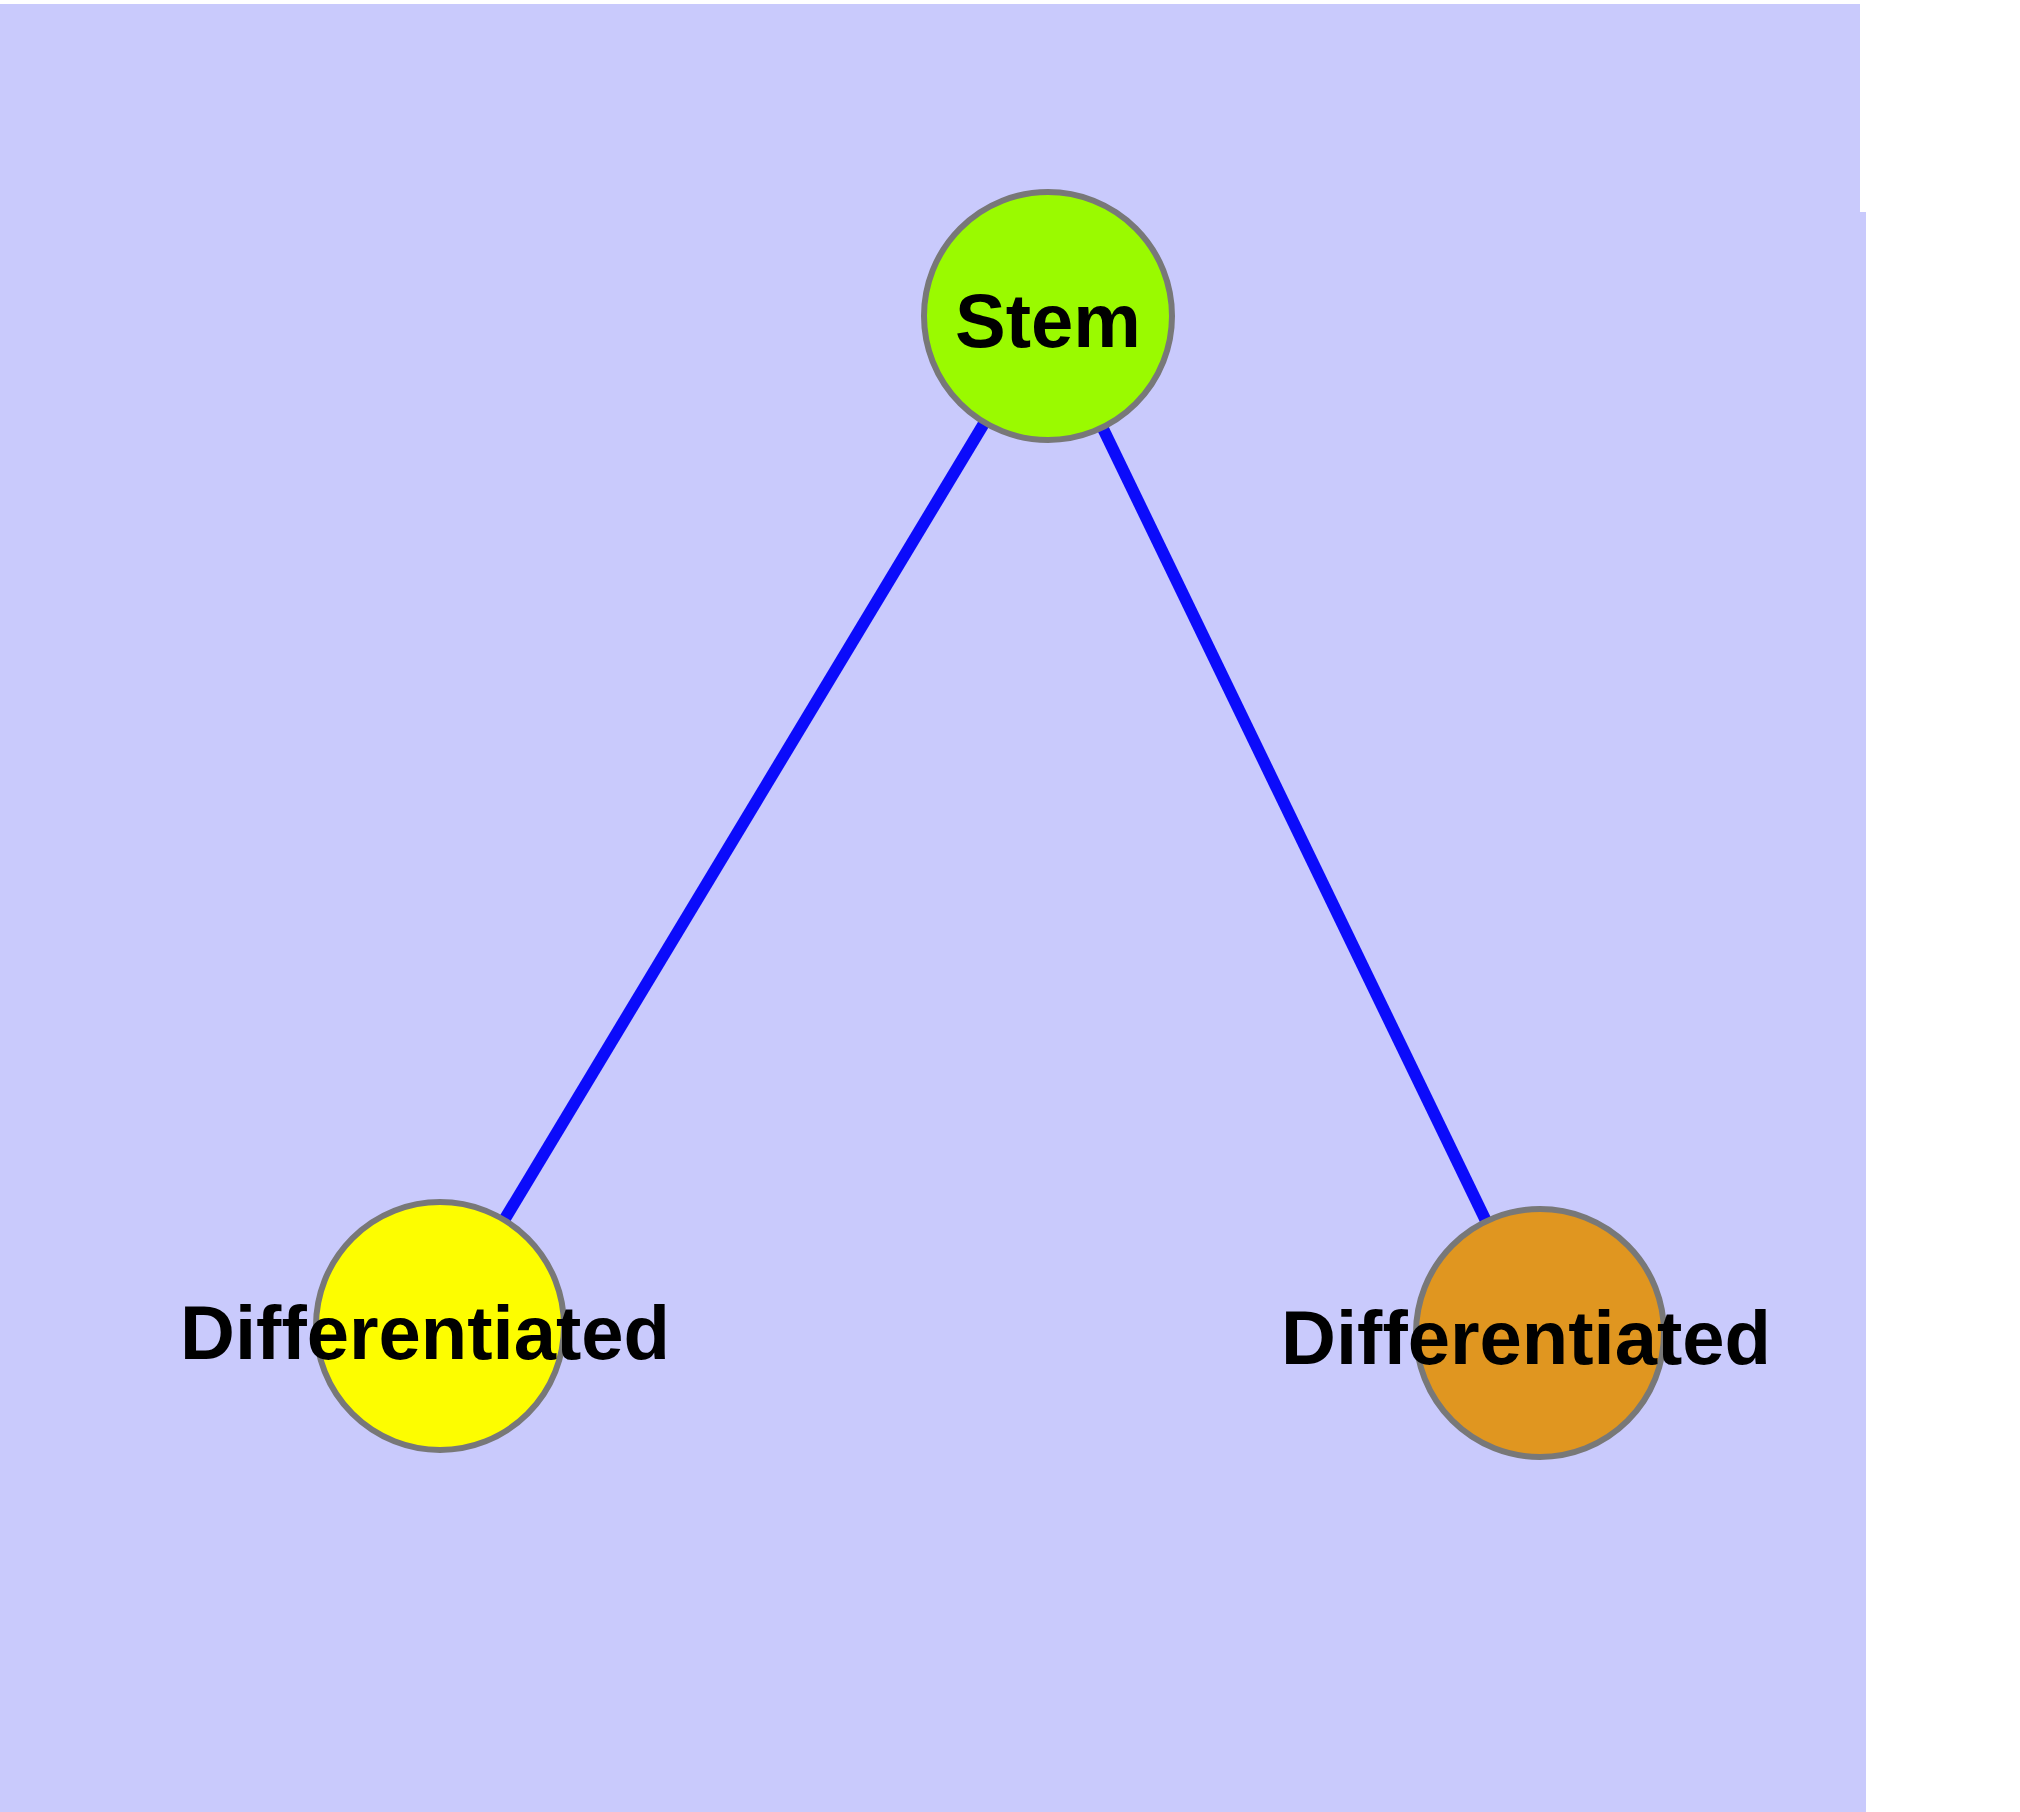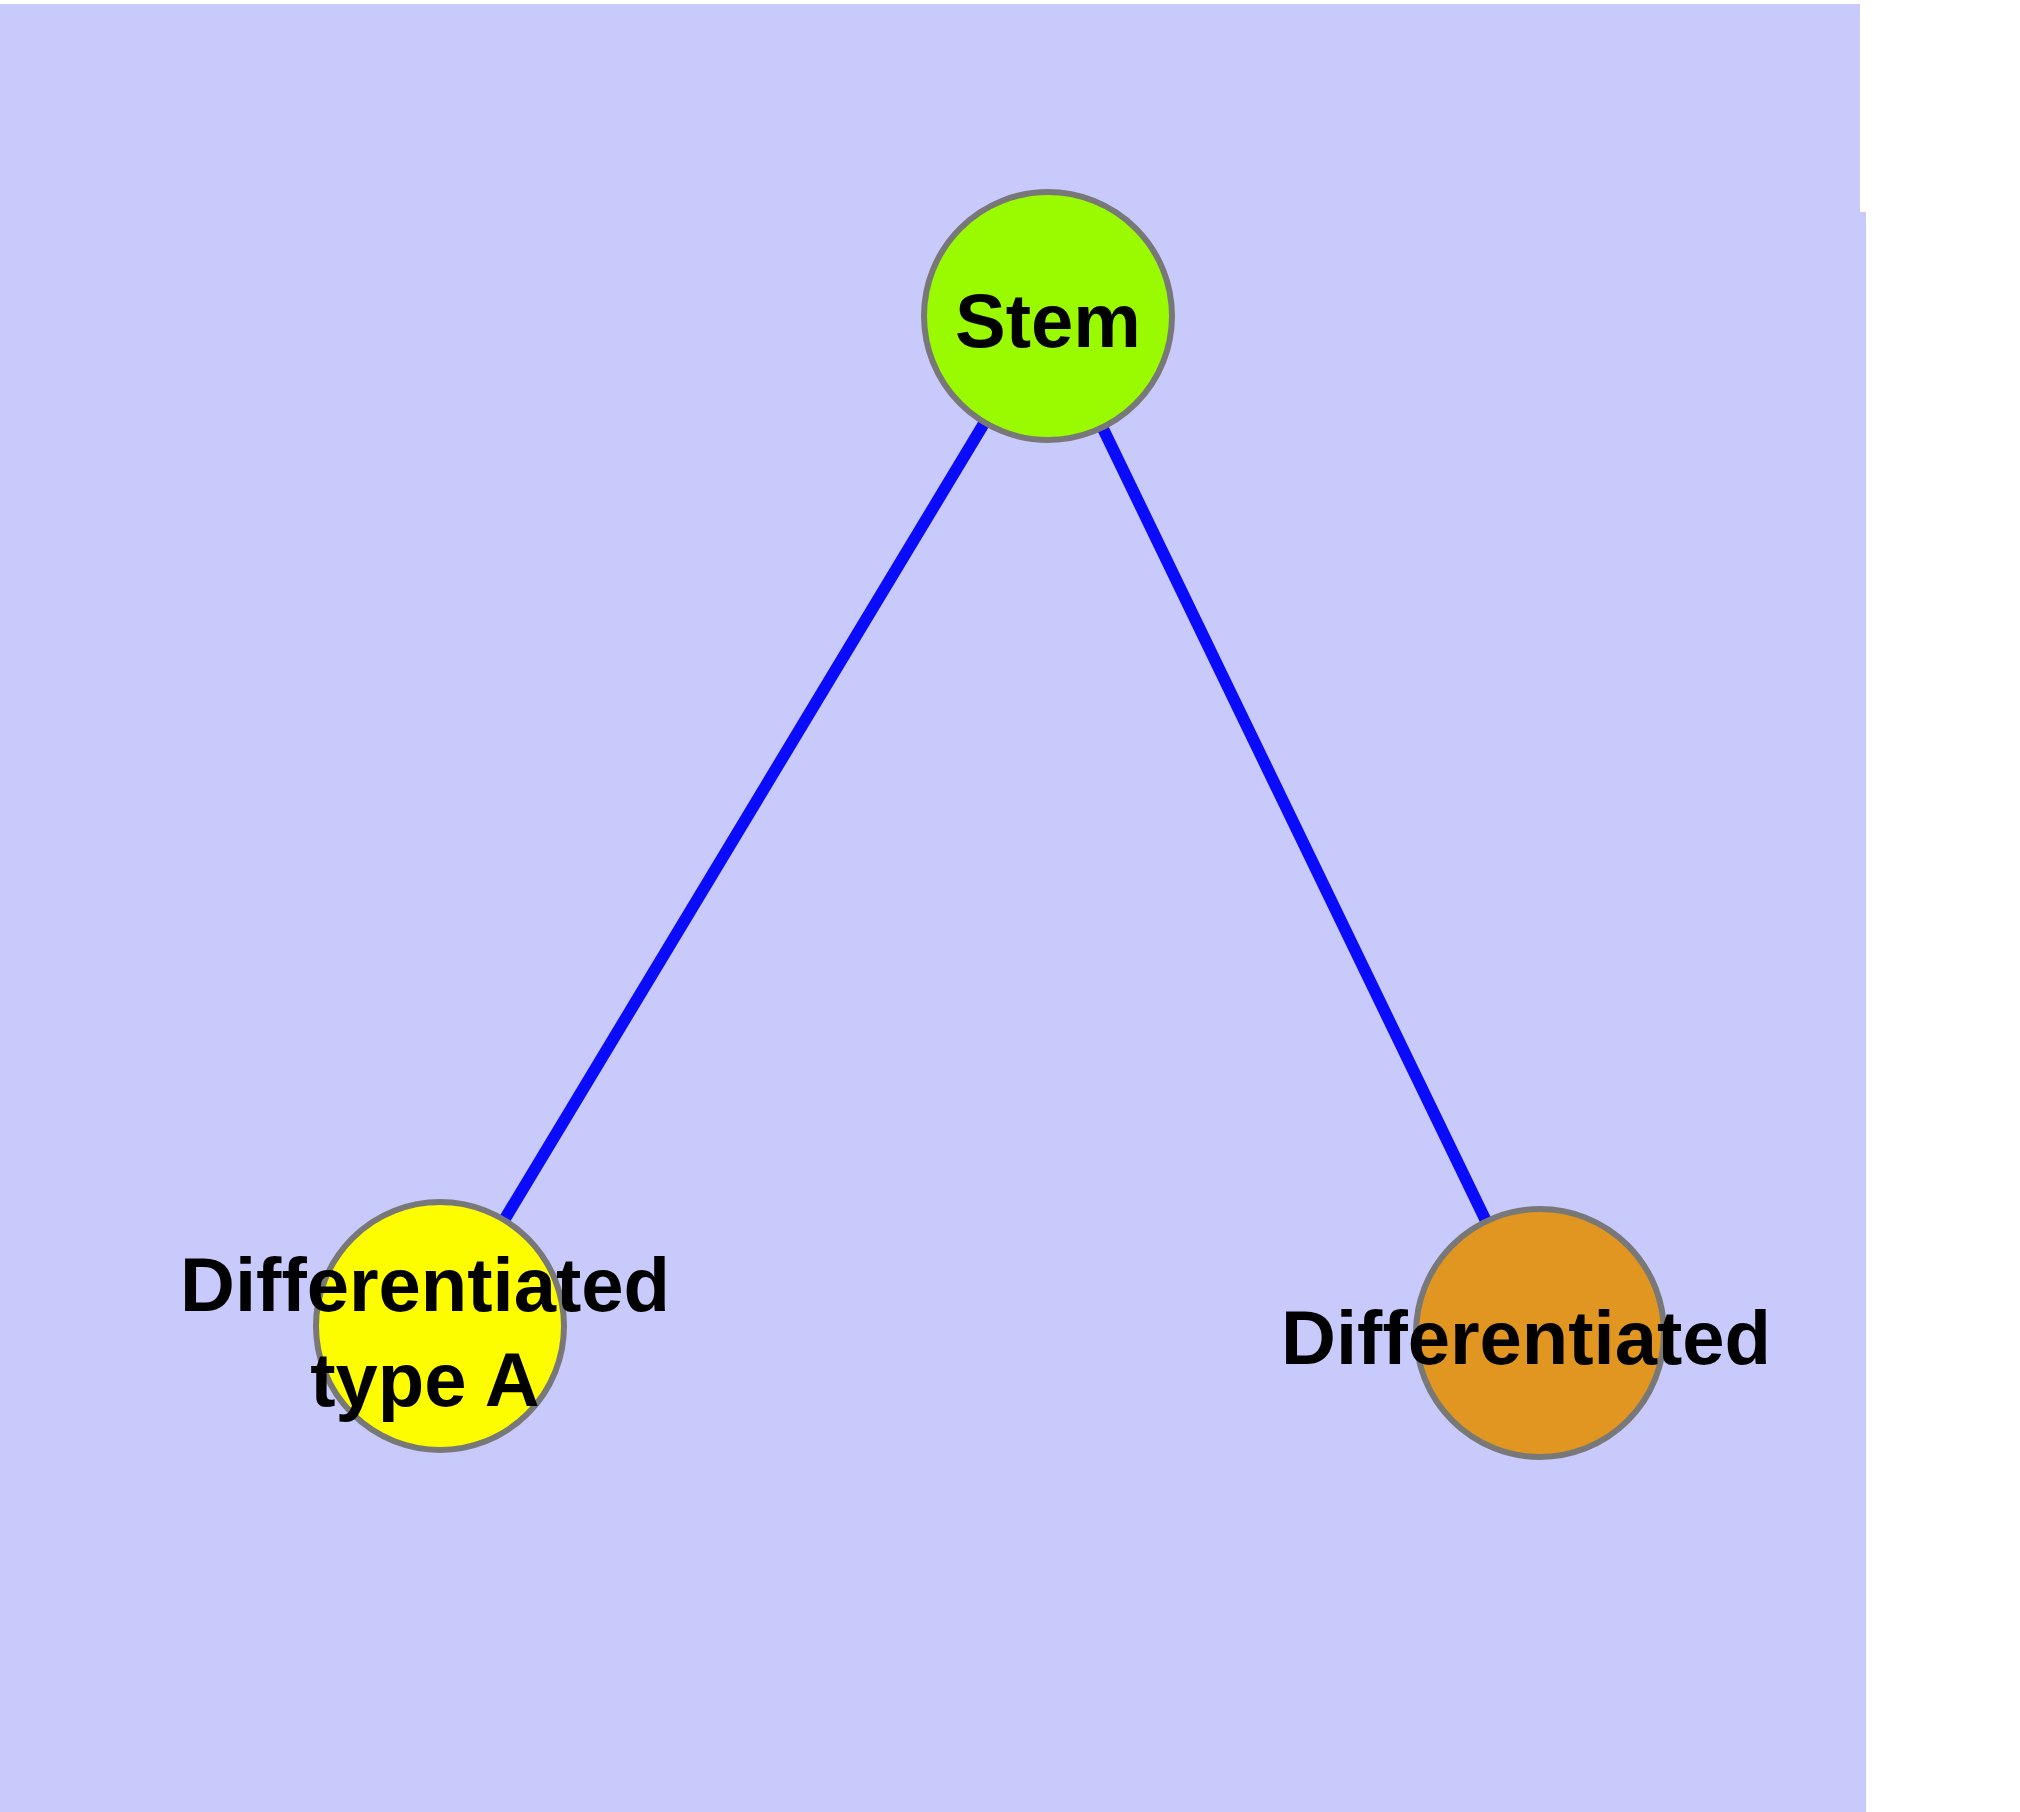--- a/index.html
+++ b/index.html
@@ -62,21 +62,20 @@
   </svg>
 
   <div class="node" style="left: 921px; top: 189px; width: 254px; height: 254px; background: rgb(154, 250, 0); border-color: rgb(120, 120, 120);"></div>
   <div class="node" style="left: 313px; top: 1199px; width: 254px; height: 254px; background: rgb(253, 253, 0); border-color: rgb(120, 120, 120);"></div>
   <div class="node" style="left: 1413px; top: 1206px; width: 254px; height: 254px; background: rgb(224, 150, 32); border-color: rgb(120, 120, 120);"></div>
 
   <div class="label label-stem">Stem</div>
 
   <div class="label label-a">
     <span>Differentiated</span><br>
-    <span>type A</span>
   </div>
 
   <div class="label label-b">
     <span>Differentiated</span><br>
   </div>
 
 </div>
 
 
 </body></html>

